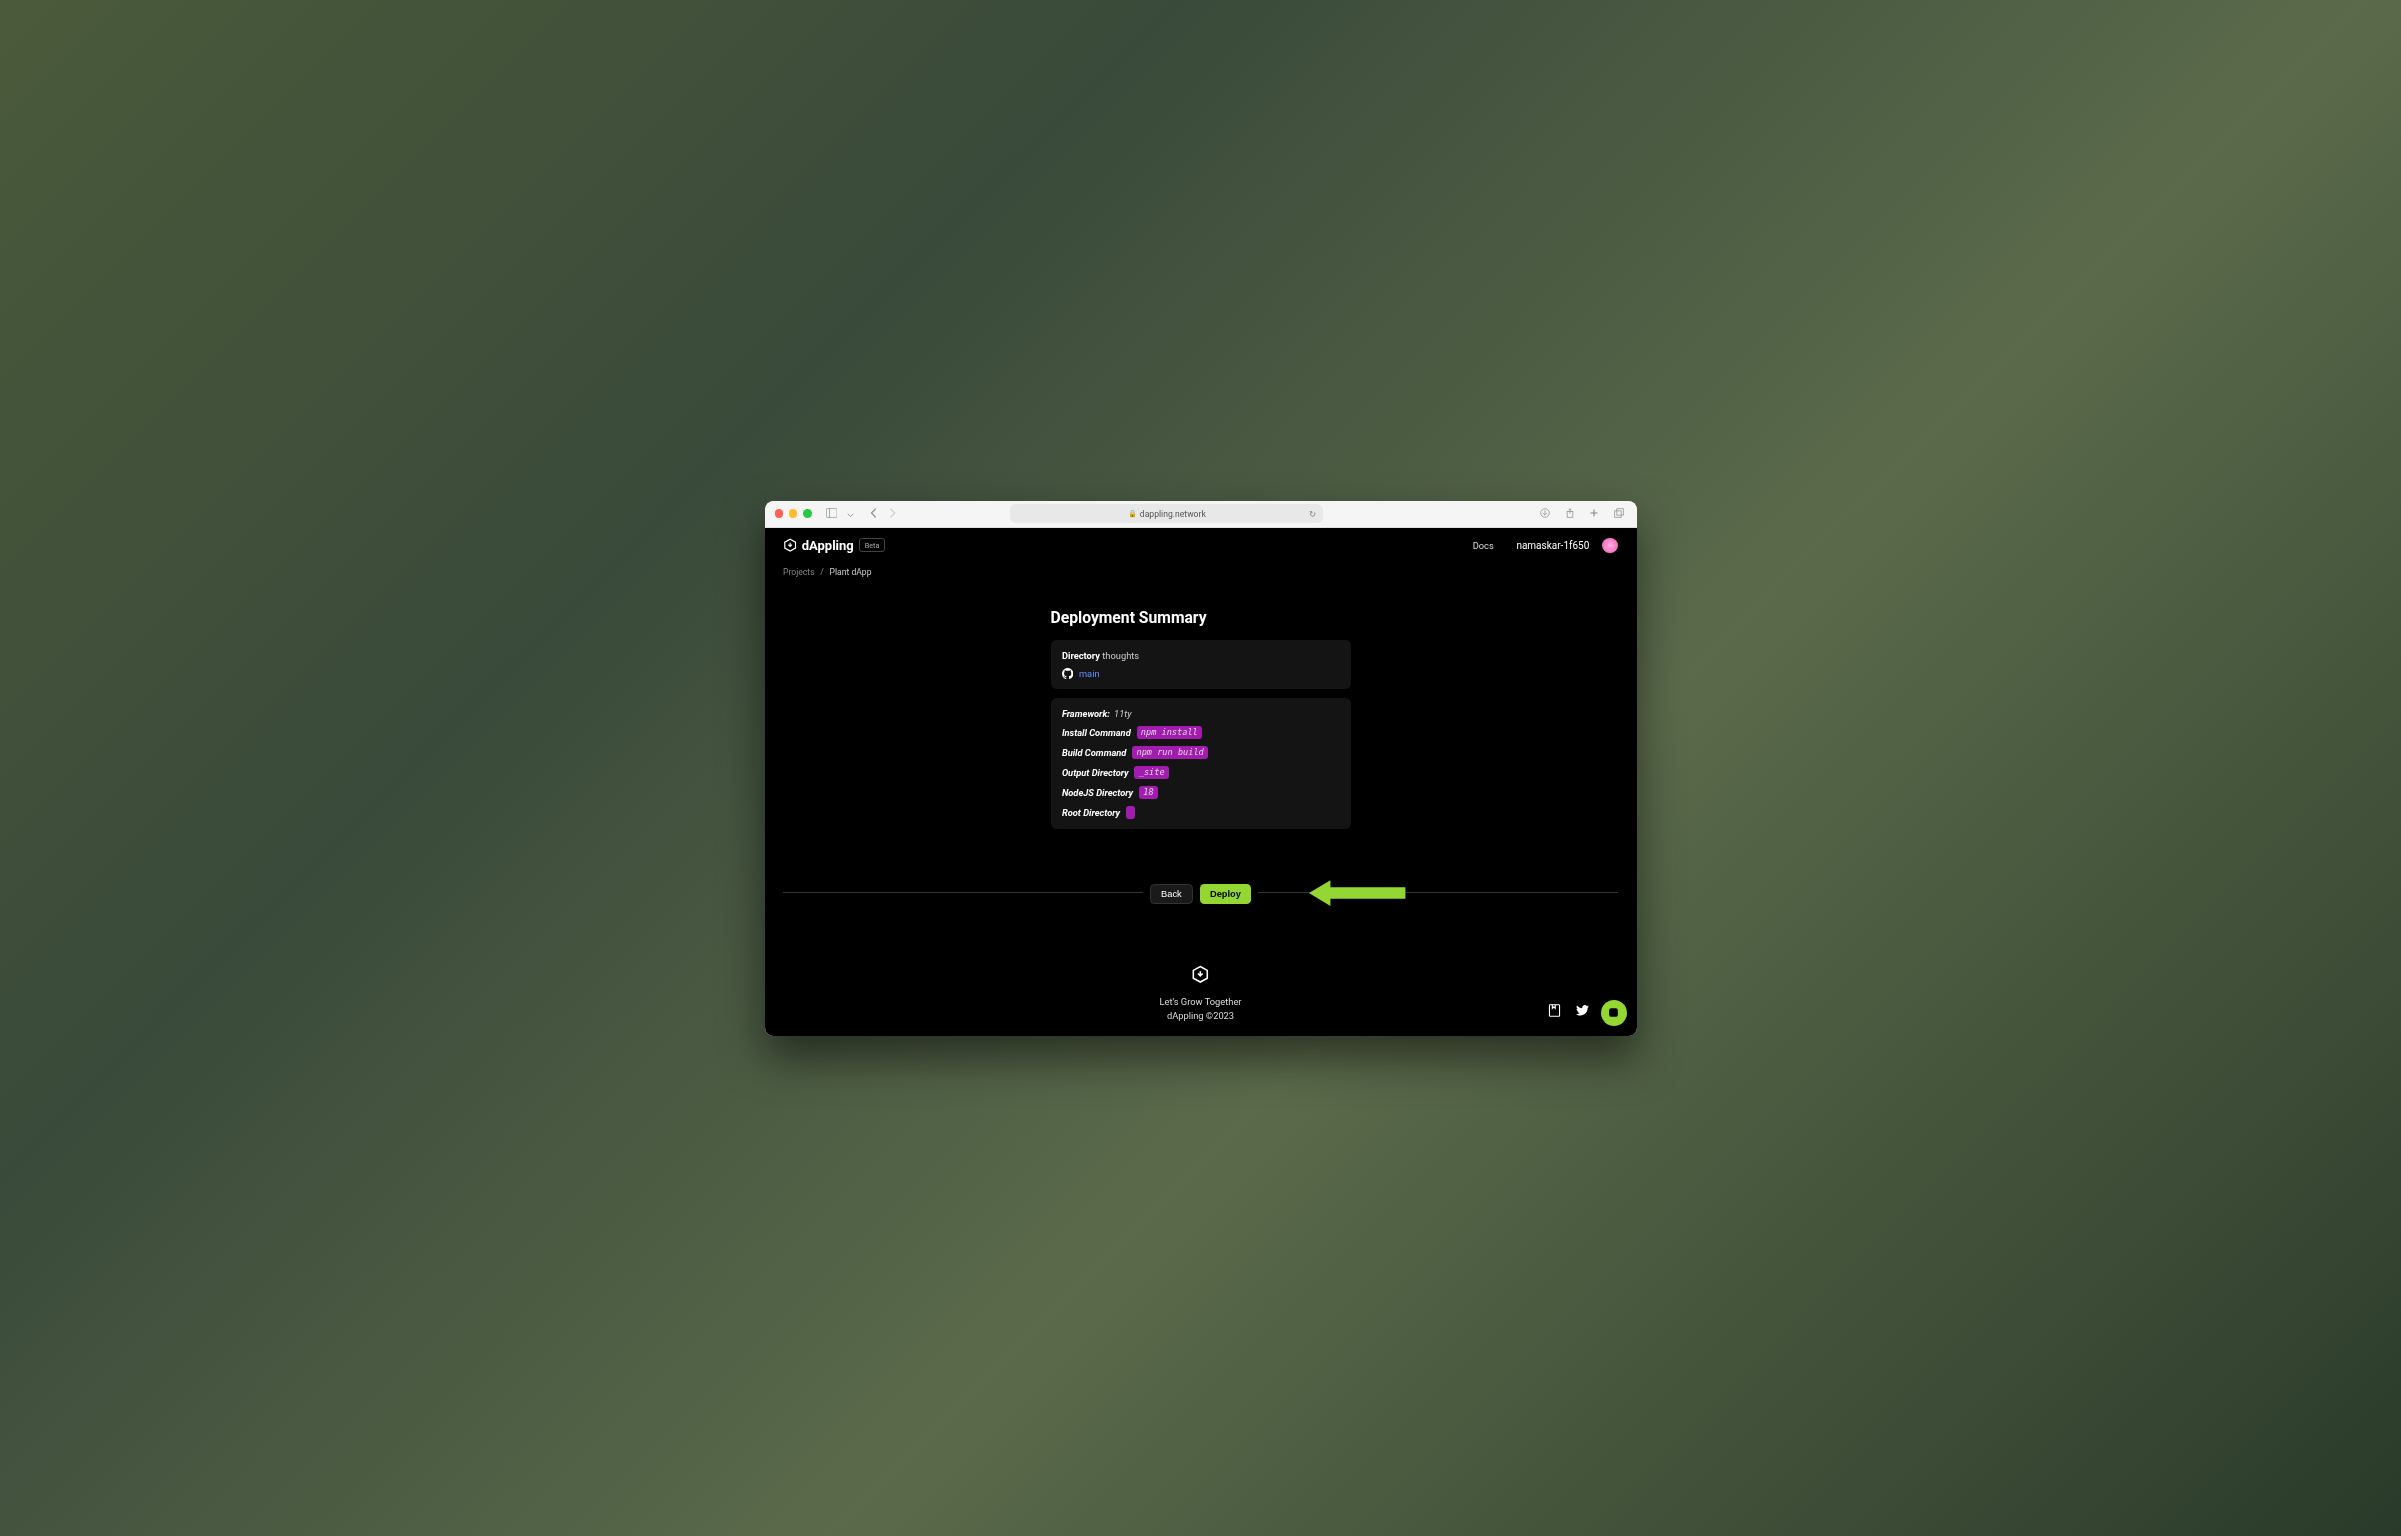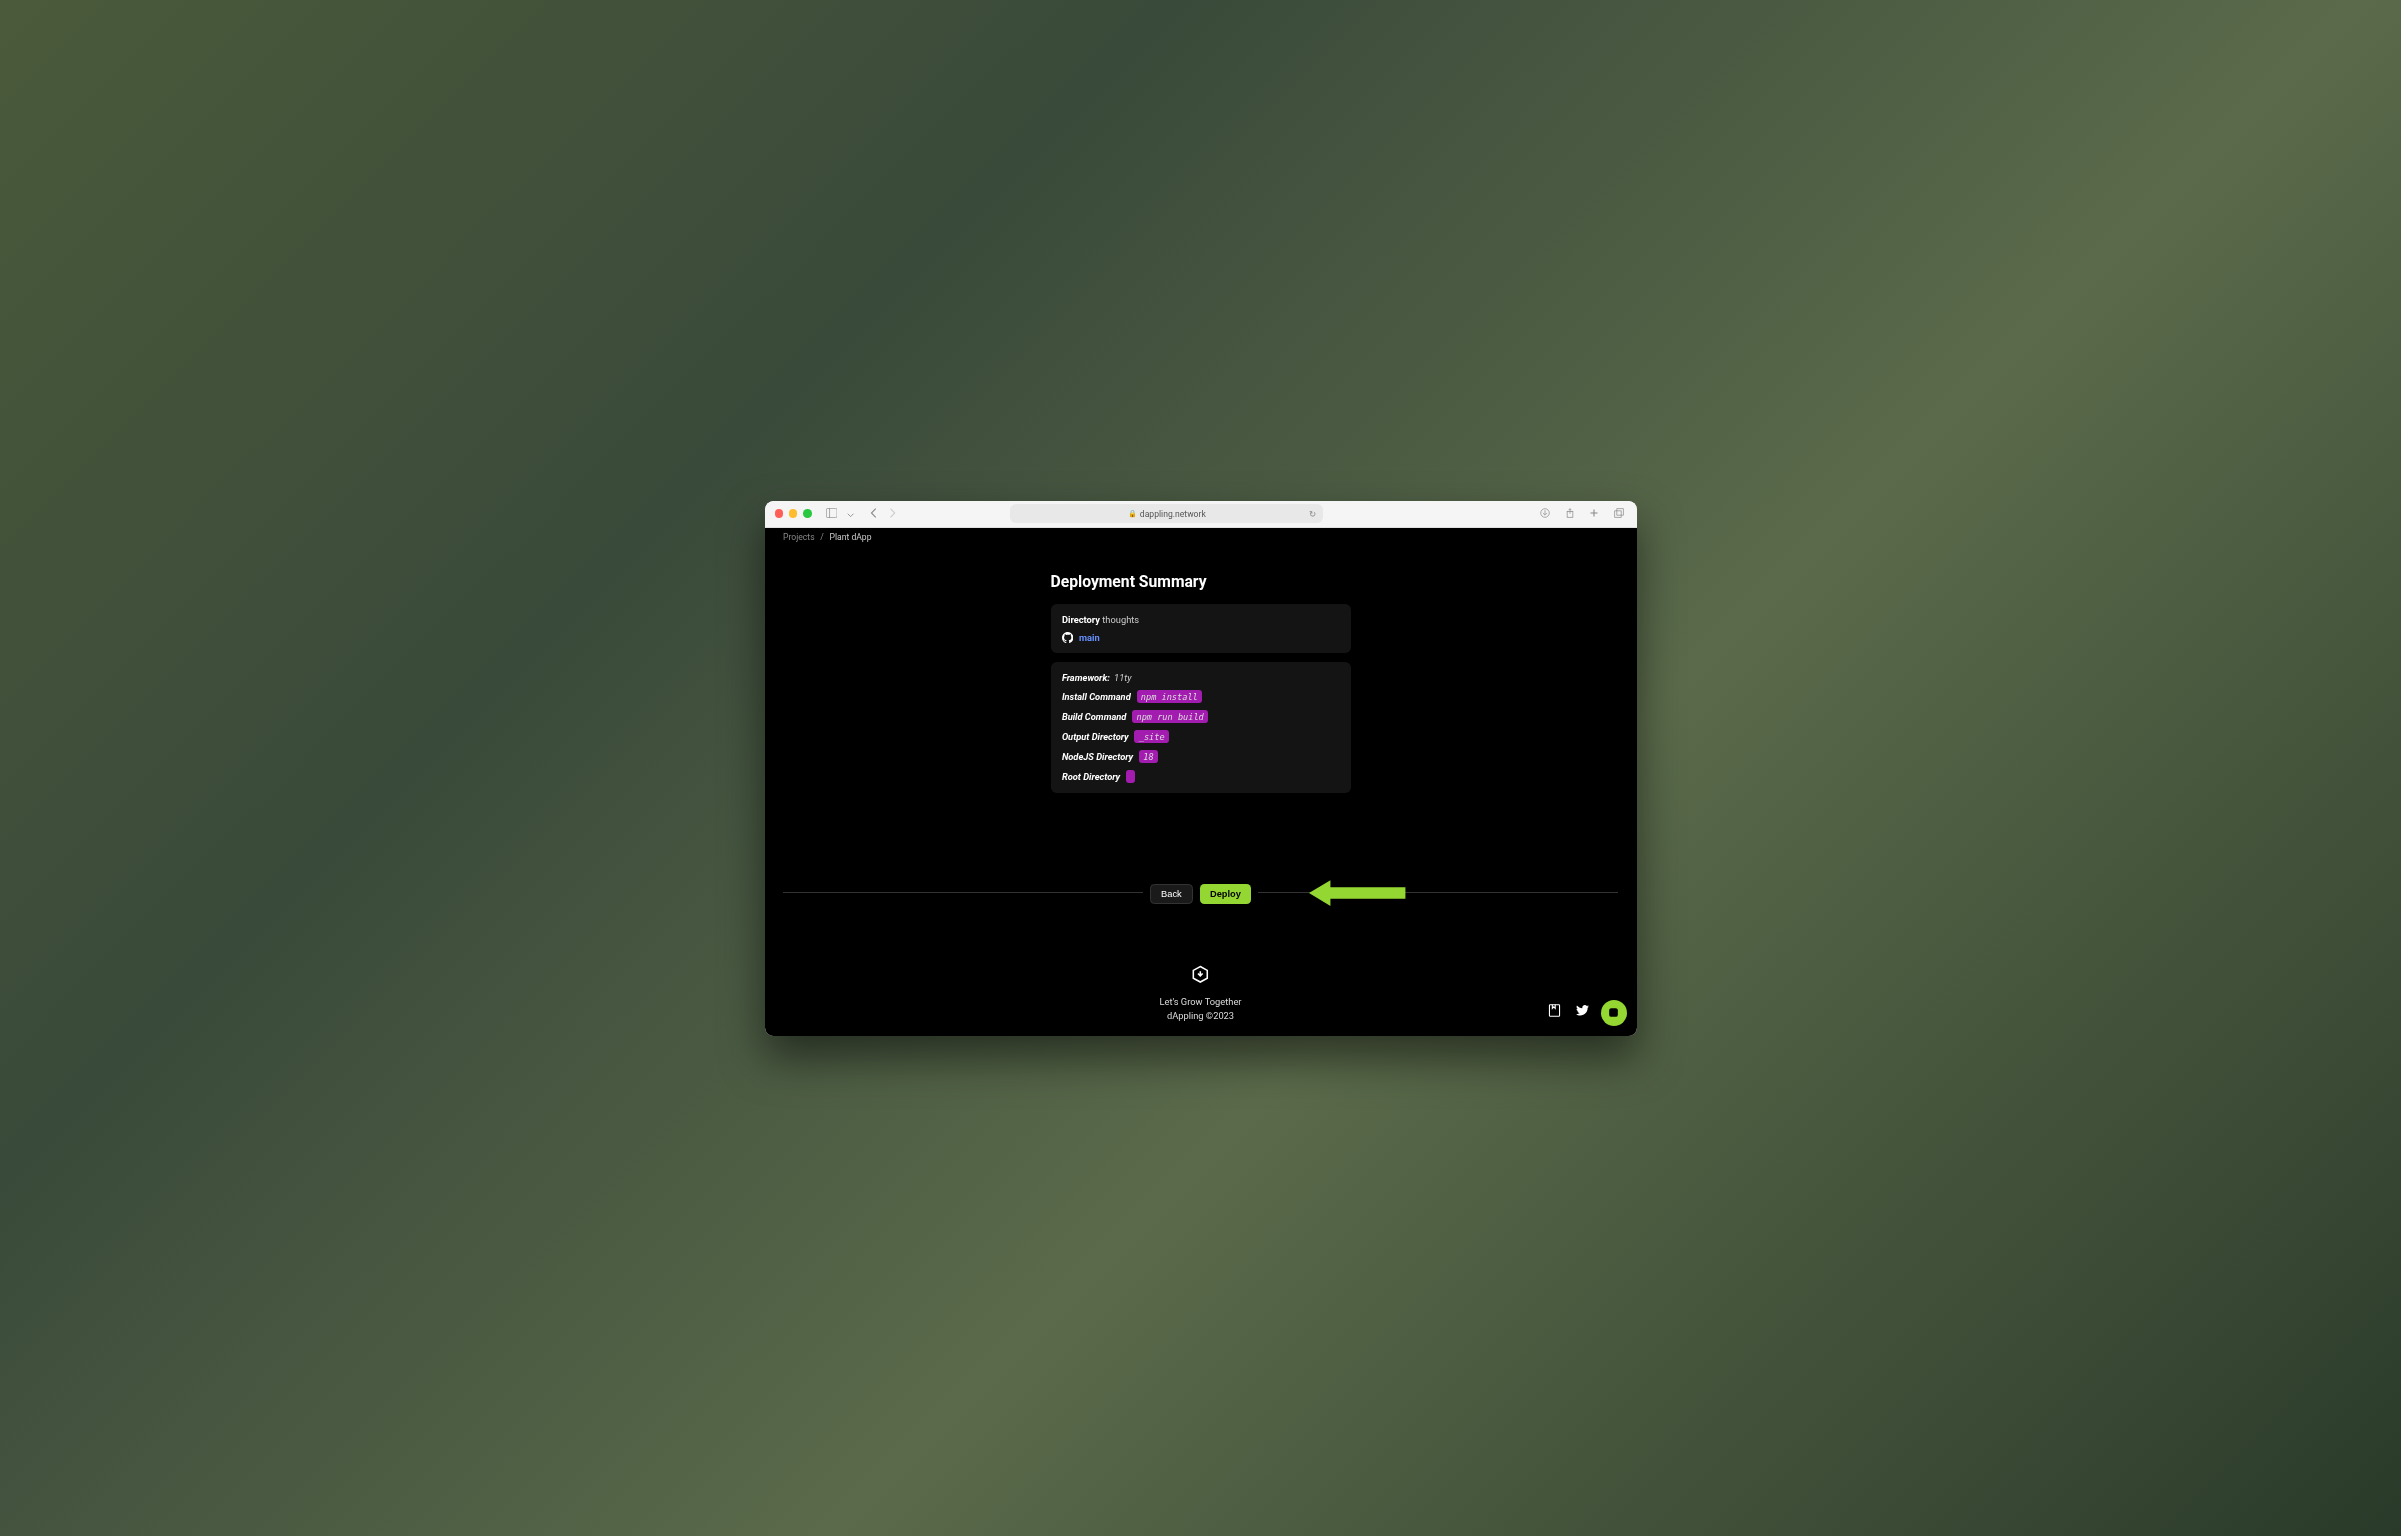--- a/index.html
+++ b/index.html
@@ -255,21 +255,20 @@
       gap: 5.7px;
       font-size: 9.3px;
     }
     .github-icon {
       width: 11.4px;
       height: 11.4px;
     }
     .branch-link {
       color: #6690ff;
       cursor: pointer;
-      font-weight: bold;
     }
     .config-card {
       background: #141414;
       border-radius: 5.7px;
       padding: 10px 11.4px;
     }
     .config-row {
       font-size: 9.3px;
       display: flex;
       align-items: center;
@@ -453,20 +452,36 @@
       <span class="browser-icon">
         <svg width="10" height="10" viewBox="0 0 14 14">
             <rect x="1" y="4" width="9" height="9" fill="none" stroke="#888"></rect>
             <rect x="4" y="1" width="9" height="9" fill="none" stroke="#888"></rect>
           </svg>
       </span>
     </div>
   </div>
 
   <div class="app-content">
+    <div class="app-header">
+      <div class="logo-container">
+        <span class="logo-icon">
+          <svg width="14.3" height="14.3" viewBox="0 0 24 24">
+              <path d="M12 2 L21 7 L21 17 L12 22 L3 17 L3 7 Z" fill="none" stroke="#fff" stroke-width="2"></path>
+              <path d="M12 8 L12 14 M9 11 L12 14 L15 11" fill="none" stroke="#fff" stroke-width="2"></path>
+            </svg>
+        </span>
+        <span class="logo-text">dAppling</span>
+        <span class="beta-badge">Beta</span>
+      </div>
+      <div class="header-spacer"></div>
+      <span class="docs-link">Docs</span>
+      <span class="username">namaskar-1f650</span>
+      <div class="avatar"></div>
+    </div>
 
     <div class="breadcrumb">
       <span class="breadcrumb-item">Projects</span>
       <span>/</span>
       <span class="breadcrumb-item breadcrumb-current">Plant dApp</span>
     </div>
 
 
     <div class="main-content">
       <div class="column">

